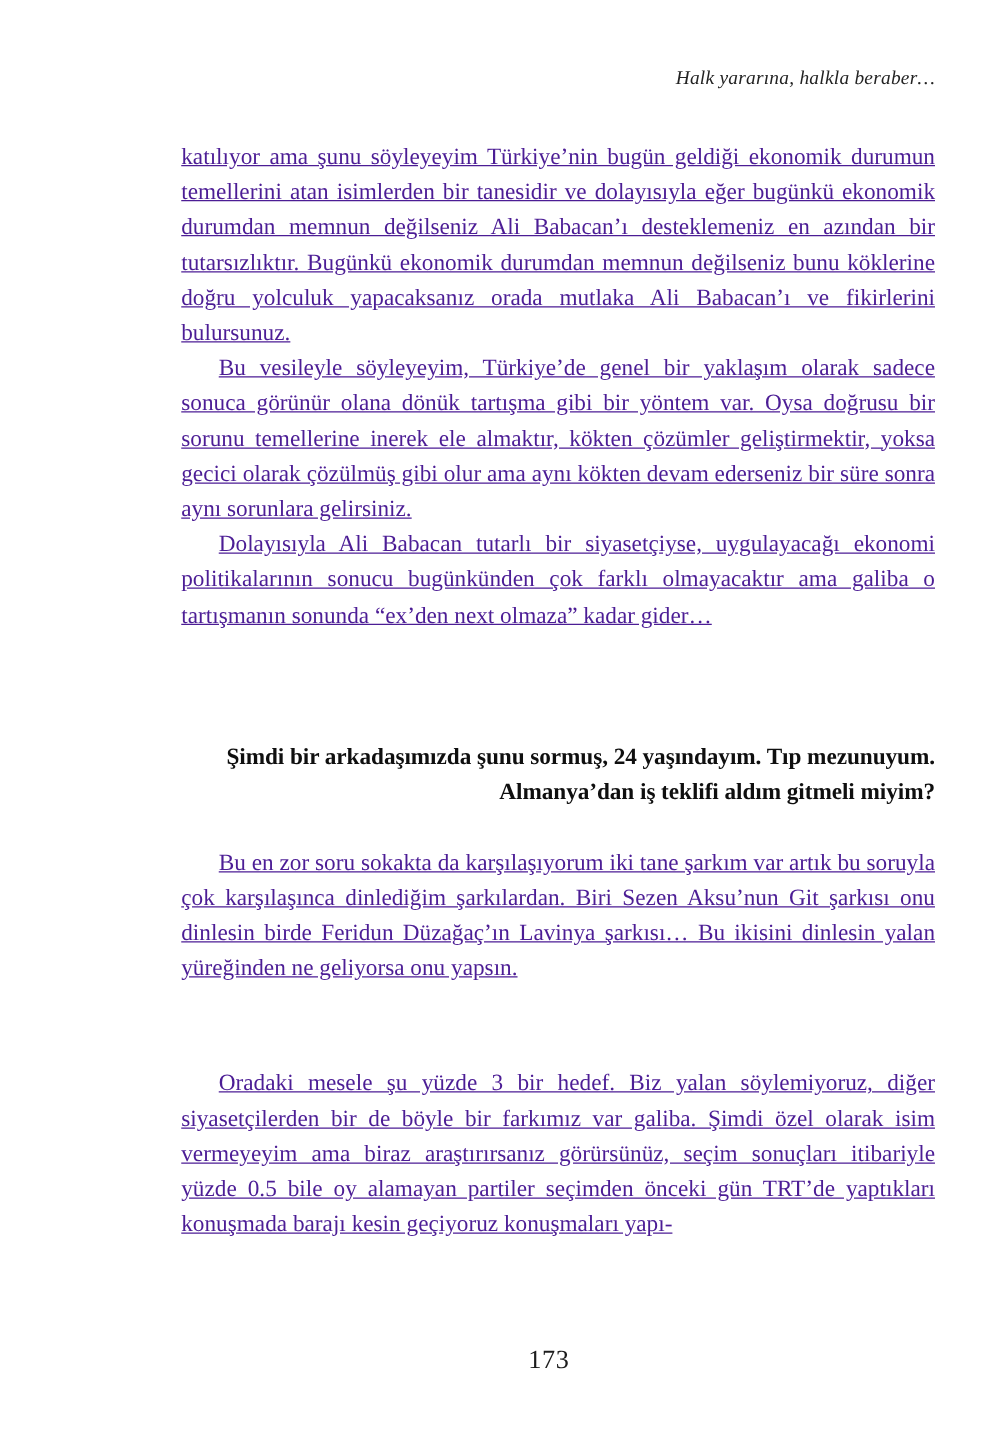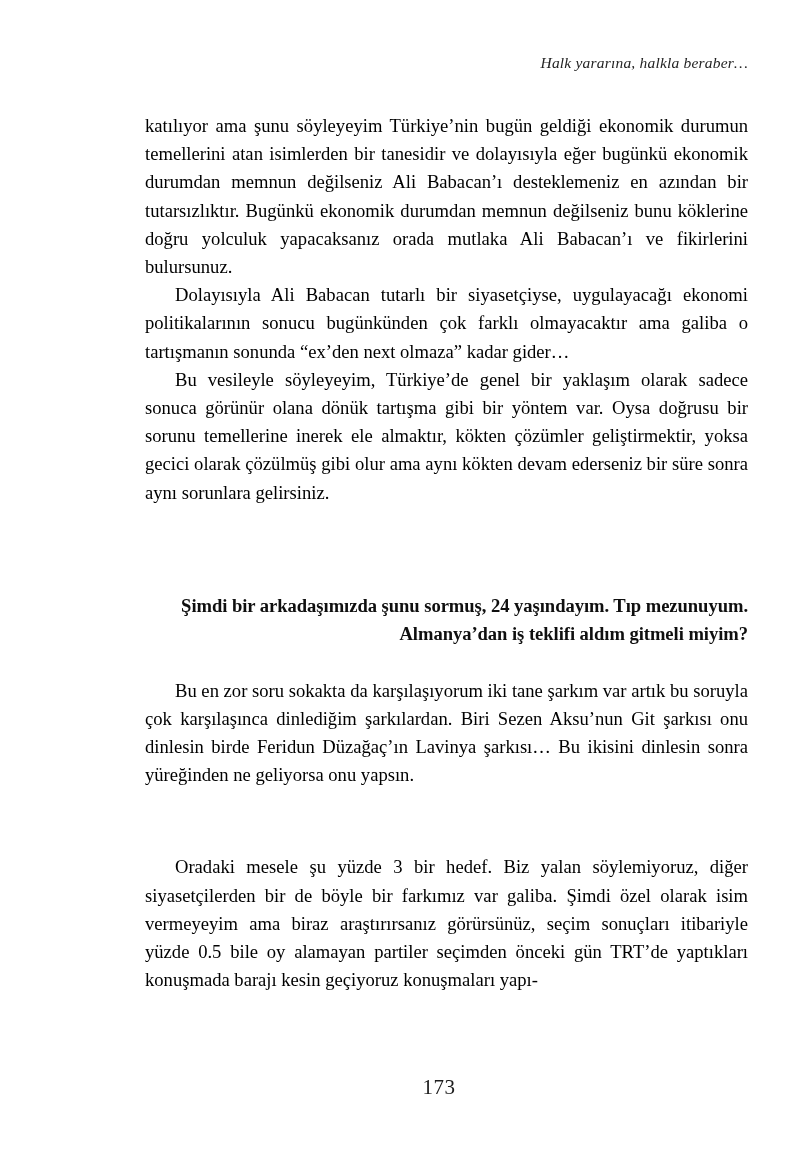--- a/index.html
+++ b/index.html
@@ -37,22 +37,23 @@
     left: 105px;
     width: 603px;
   }
 
   p.body-text {
     margin: 0;
     text-align: justify;
     text-justify: inter-word;
     font-size: 18.6px;
     line-height: 28.2px;
-    color: #000000;
+    color: #4c1d95;
     hyphens: none;
+    text-decoration: underline;
     -webkit-hyphens: none;
   }
 
   p.body-text.indent {
     text-indent: 30px;
   }
 
   p.body-text.flush {
     text-indent: 0;
   }
@@ -86,31 +87,31 @@
 <body>
 
 <div class="page">
 
   <div class="running-header">Halk yararına, halkla beraber…</div>
 
   <div class="content">
 
     <p class="body-text flush">katılıyor ama şunu söyleyeyim Türkiye’nin bugün geldiği ekonomik durumun temellerini atan isimlerden bir tanesidir ve dolayısıyla eğer bugünkü ekonomik durumdan memnun değilseniz  Ali Babacan’ı destekle­meniz en azından bir tutarsızlıktır. Bugünkü ekonomik durumdan memnun değilseniz bunu köklerine doğru yolculuk yapacaksanız orada mutlaka Ali Babacan’ı ve fikirlerini bulursunuz.</p>
 
+    <p class="body-text indent">Bu vesileyle söyleyeyim, Türkiye’de genel bir yaklaşım olarak sadece sonuca görünür olana dönük tartışma gibi bir yöntem var. Oysa doğrusu bir sorunu temellerine inerek ele almaktır, kökten çözümler geliştirmektir, yoksa gecici olarak çözülmüş gibi olur ama aynı kökten devam ederseniz bir süre sonra aynı sorunlara gelirsiniz.</p>
+
     <p class="body-text indent">Dolayısıyla Ali Babacan tutarlı bir siyasetçiyse, uygulayacağı ekonomi politikalarının sonucu bugünkünden çok farklı olmayacaktır ama galiba o tartışmanın sonunda “ex’den next olmaza” kadar gider…</p>
-
-    <p class="body-text indent">Bu vesileyle söyleyeyim, Türkiye’de genel bir yaklaşım olarak sadece sonuca görünür olana dönük tartışma gibi bir yöntem var. Oysa doğrusu bir sorunu temellerine inerek ele almaktır, kökten çözümler geliştirmektir, yoksa gecici olarak çözülmüş gibi olur ama aynı kökten devam ederseniz bir süre sonra aynı sorunlara gelirsiniz.</p>
 
     <div class="gap-large"></div>
 
     <h2 class="question">Şimdi bir arkadaşımızda şunu sormuş, 24 yaşındayım. Tıp mezunuyum. Almanya’dan iş teklifi aldım gitmeli miyim?</h2>
 
     <div class="gap-small"></div>
 
-    <p class="body-text indent">Bu en zor soru sokakta da karşılaşıyorum iki tane şarkım var artık bu soruyla çok karşılaşınca dinlediğim şarkılardan. Biri Sezen Aksu’nun Git şarkısı onu dinlesin birde Feridun Düzağaç’ın Lavinya şarkısı… Bu ikisini dinlesin sonra yüreğinden ne geliyorsa onu yapsın.</p>
+    <p class="body-text indent">Bu en zor soru sokakta da karşılaşıyorum iki tane şarkım var artık bu soruyla çok karşılaşınca dinlediğim şarkılardan. Biri Sezen Aksu’nun Git şarkısı onu dinlesin birde Feridun Düzağaç’ın Lavinya şarkısı… Bu ikisini dinlesin yalan yüreğinden ne geliyorsa onu yapsın.</p>
 
     <div class="gap-medium"></div>
 
 
     <div class="gap-small"></div>
 
     <p class="body-text indent">Oradaki mesele şu yüzde 3 bir hedef. Biz yalan söylemiyoruz, diğer siyasetçilerden bir de böyle bir farkımız var galiba. Şimdi özel olarak isim vermeyeyim ama biraz araştırırsanız görürsünüz, seçim sonuçları itibariyle yüzde 0.5 bile oy alamayan partiler seçimden önceki gün TRT’de yaptıkları konuşmada barajı kesin geçiyoruz konuşmaları yapı-</p>
 
   </div>
 

